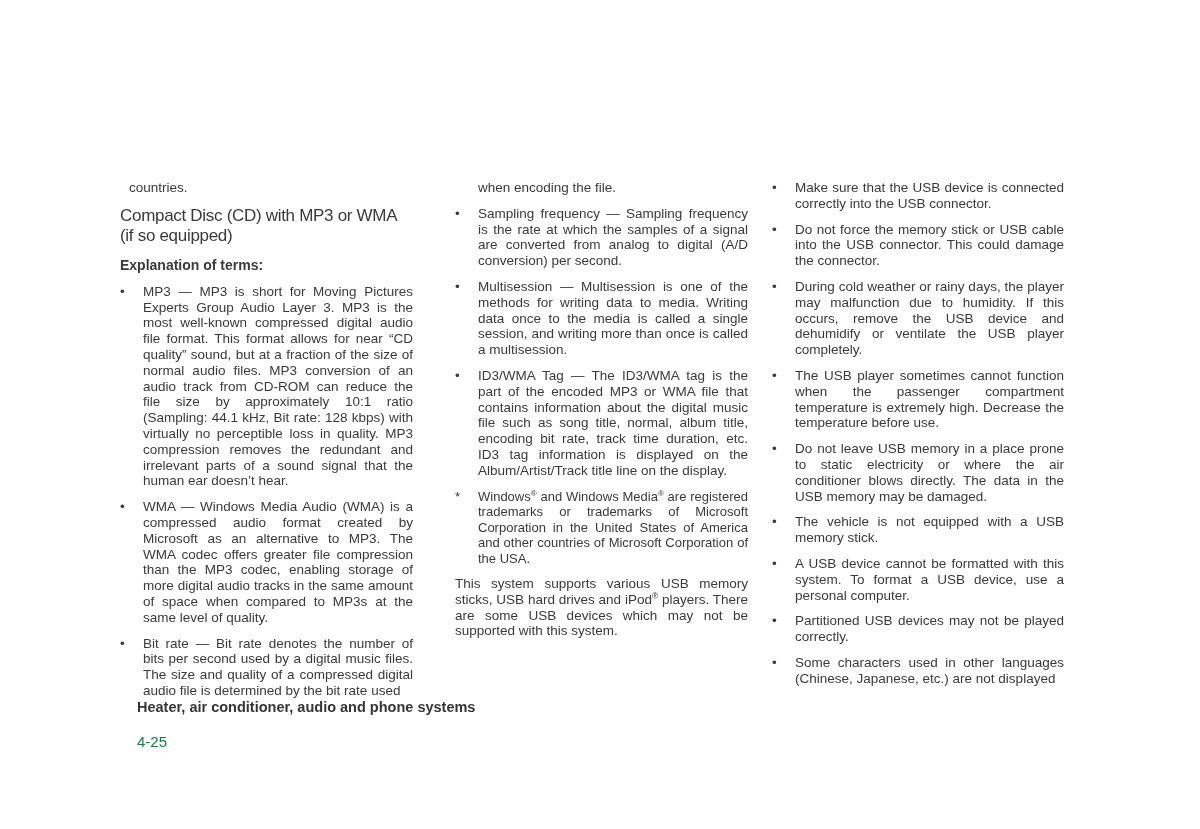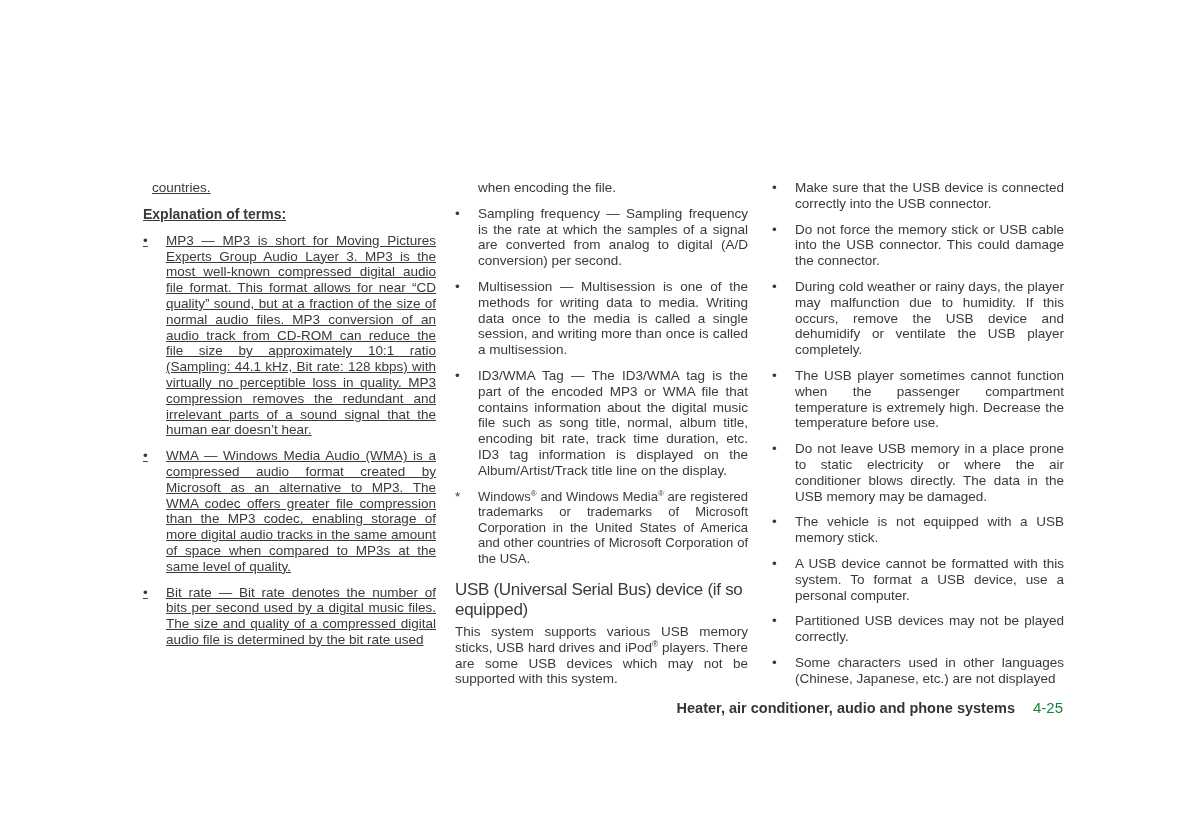--- a/index.html
+++ b/index.html
@@ -11,21 +11,21 @@
     background: #ffffff;
     font-family: "Liberation Sans", sans-serif;
     color: #3a3a3a;
     overflow: hidden;
   }
   .col {
     position: absolute;
     top: 180px;
     width: 293px;
   }
-  .col1 { left: 143px; text-decoration: underline; }
+  .col1 { left: 120px; }
   .col2 { left: 455px; }
   .col3 { left: 772px; width: 292px; }
 
   .bodytext {
     font-size: 13.5px;
     line-height: 15.8px;
     text-align: justify;
   }
   .continuation {
     text-align: left;
@@ -74,38 +74,40 @@
 
   .footer {
     position: absolute;
     top: 699px;
     left: 137px;
     width: 926px;
     display: flex;
     justify-content: flex-end;
     align-items: baseline;
     gap: 18px;
+    flex-direction: column;
   }
   .footer-title {
     font-weight: 700;
     font-size: 14.5px;
     color: #353535;
   }
   .footer-page {
     font-size: 15px;
     color: #15803d;
   }
 </style>
 </head>
 <body>
 
 <div class="page">
 
   <div class="col col1">
     <p class="bodytext continuation">countries.</p>
+    <h1 class="section-heading">Compact Disc (CD) with MP3 or WMA (if so equipped)</h1>
     <h2 class="subheading">Explanation of terms:</h2>
 
     <div class="bullet">
       <span class="marker">•</span>
       <p class="bodytext btext">MP3 — MP3 is short for Moving Pictures Experts Group Audio Layer 3. MP3 is the most well-known compressed digital audio file format. This format allows for near “CD quality” sound, but at a fraction of the size of normal audio files. MP3 conversion of an audio track from CD-ROM can reduce the file size by approximately 10:1 ratio (Sampling: 44.1 kHz, Bit rate: 128 kbps) with virtually no perceptible loss in quality. MP3 compression removes the redundant and irrelevant parts of a sound signal that the human ear doesn’t hear.</p>
     </div>
     <div class="bullet">
       <span class="marker">•</span>
       <p class="bodytext btext">WMA — Windows Media Audio (WMA) is a compressed audio format created by Microsoft as an alternative to MP3. The WMA codec offers greater file compression than the MP3 codec, enabling storage of more digital audio tracks in the same amount of space when compared to MP3s at the same level of quality.</p>
     </div>
@@ -129,21 +131,20 @@
     <div class="bullet">
       <span class="marker">•</span>
       <p class="bodytext btext">ID3/WMA Tag — The ID3/WMA tag is the part of the encoded MP3 or WMA file that contains information about the digital music file such as song title, normal, album title, encoding bit rate, track time duration, etc. ID3 tag information is displayed on the Album/Artist/Track title line on the display.</p>
     </div>
 
     <div class="bullet footnote">
       <span class="marker">*</span>
       <p class="bodytext btext">Windows<sup>®</sup> and Windows Media<sup>®</sup> are registered trademarks or trademarks of Microsoft Corporation in the United States of America and other countries of Microsoft Corporation of the USA.</p>
     </div>
 
-    <h1 class="section-heading usb-heading">USB (Universal Serial Bus) device (if so equipped)</h1>
     <p class="bodytext usb-para">This system supports various USB memory sticks, USB hard drives and iPod<sup>®</sup> players. There are some USB devices which may not be supported with this system.</p>
   </div>
 
   <div class="col col3">
     <div class="bullet">
       <span class="marker">•</span>
       <p class="bodytext btext">Make sure that the USB device is connected correctly into the USB connector.</p>
     </div>
     <div class="bullet">
       <span class="marker">•</span>

